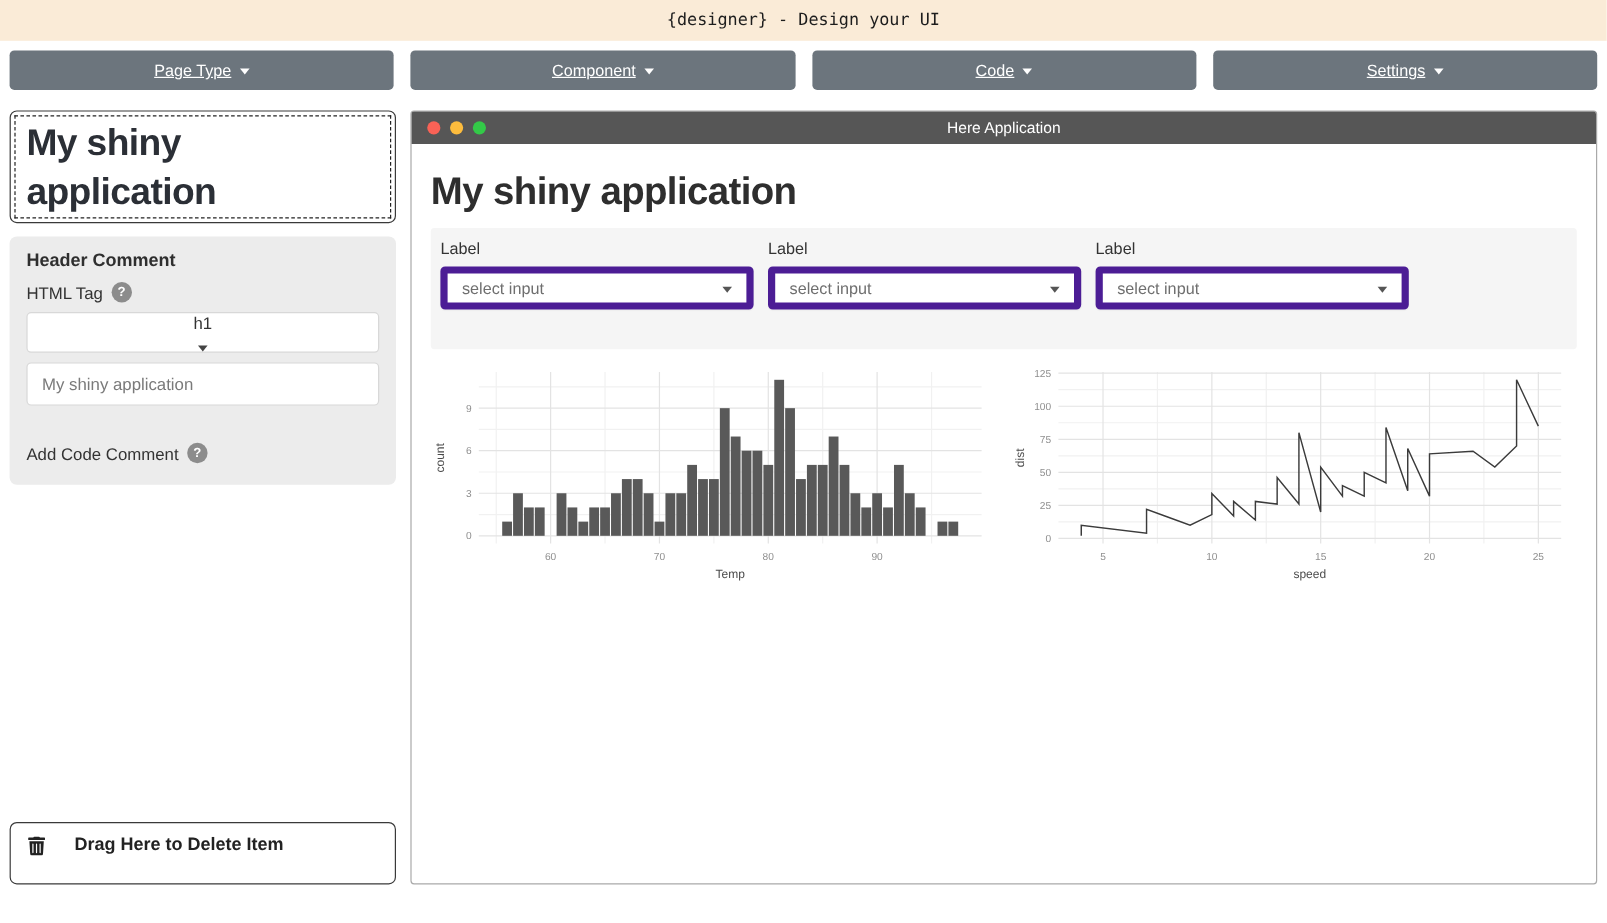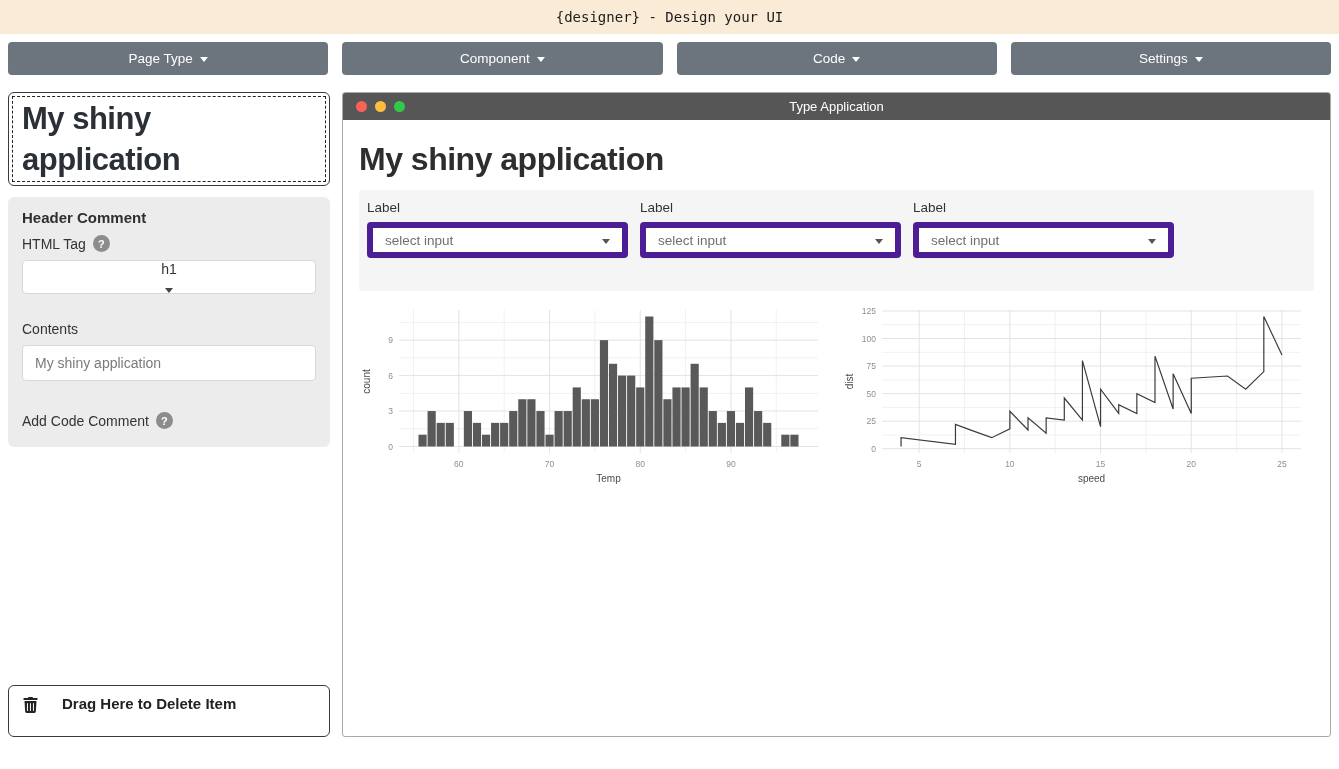--- a/index.html
+++ b/index.html
@@ -8,21 +8,21 @@
 
   
   .topbar { height:34px; background:var(--topbar-bg,#faebd7);
     display:flex; align-items:center; justify-content:center;
     font-family:"DejaVu Sans Mono",monospace; font-size:14px; color:#1d1d1d; }
 
   
   .toolbar { display:flex; gap:14px; padding:8px 8px 0 8px; }
   .tb-btn { flex:1; height:33px; background:var(--button-bg,#6c757d); border:none;
     border-radius:4px; color:#fff; font-size:13.5px; font-family:inherit;
-    display:flex; align-items:center; justify-content:center; gap:7px; cursor:pointer; }
+    display:flex; align-items:center; justify-content:center; gap:7px; cursor:pointer;text-decoration:underline; }
   .caret { width:0; height:0; border-left:4px solid transparent;
     border-right:4px solid transparent; border-top:5px solid #fff; margin-top:2px; }
 
   
   .content { display:flex; gap:12px; padding:0 8px; margin-top:17px; height:645px; }
   .sidebar { width:322px; display:flex; flex-direction:column; }
 
   .preview-box { border:1px solid #3a3a3a; border-radius:6px; background:#fff;
     padding:3px; height:94px; }
   .preview-dashed { border:1px dashed #222; height:100%; padding:0 9px;
@@ -129,23 +129,20 @@
       <div class="field-label">
         <span>HTML Tag</span>
         <span class="help-badge">?</span>
       </div>
       <div class="select-box">
         <span>h1</span>
         <span class="spacer"></span>
         <span class="caret"></span>
       </div>
 
-      <div class="field-label mt-lg">
-        <span>Contents</span>
-      </div>
       <input class="text-input" type="text" value="My shiny application" style="">
 
       <div class="field-label mt-xl">
         <span>Add Code Comment</span>
         <span class="help-badge">?</span>
       </div>
     </div>
 
     <div class="delete-box">
       <svg class="trash-icon" viewBox="0 0 448 512">
@@ -153,21 +150,21 @@
       </svg>
       <span>Drag Here to Delete Item</span>
     </div>
   </aside>
 
   <section class="app-window">
     <div class="titlebar">
       <span class="dot" style="background:var(--traffic-red,#f96256)"></span>
       <span class="dot" style="background:var(--traffic-yellow,#fdbc3d)"></span>
       <span class="dot" style="background:var(--traffic-green,#33c948)"></span>
-      <span class="titlebar-text">Type Application</span>
+      <span class="titlebar-text">Here Application</span>
     </div>
 
     <div class="window-body">
       <h1 class="app-heading">My shiny application</h1>
 
       <div class="well-panel">
         <div class="well-col">
           <div class="input-label">Label</div>
           <div class="shiny-select">
             <span>select input</span>

